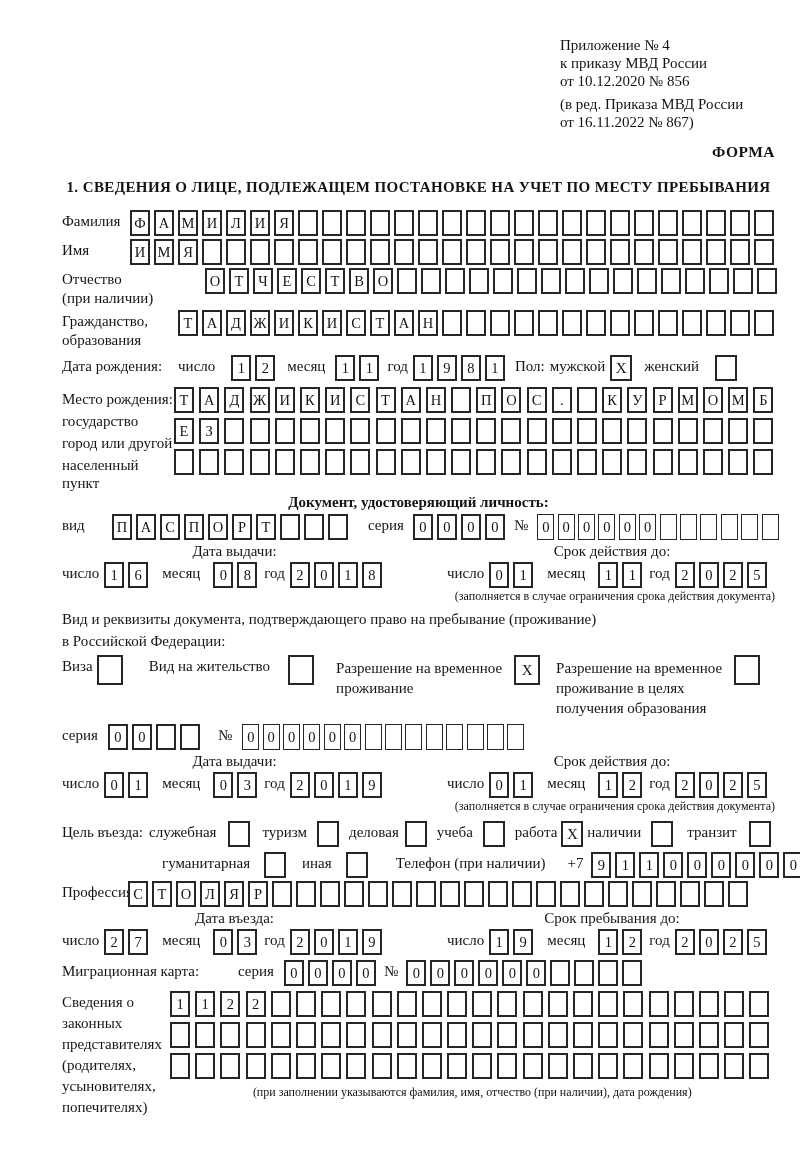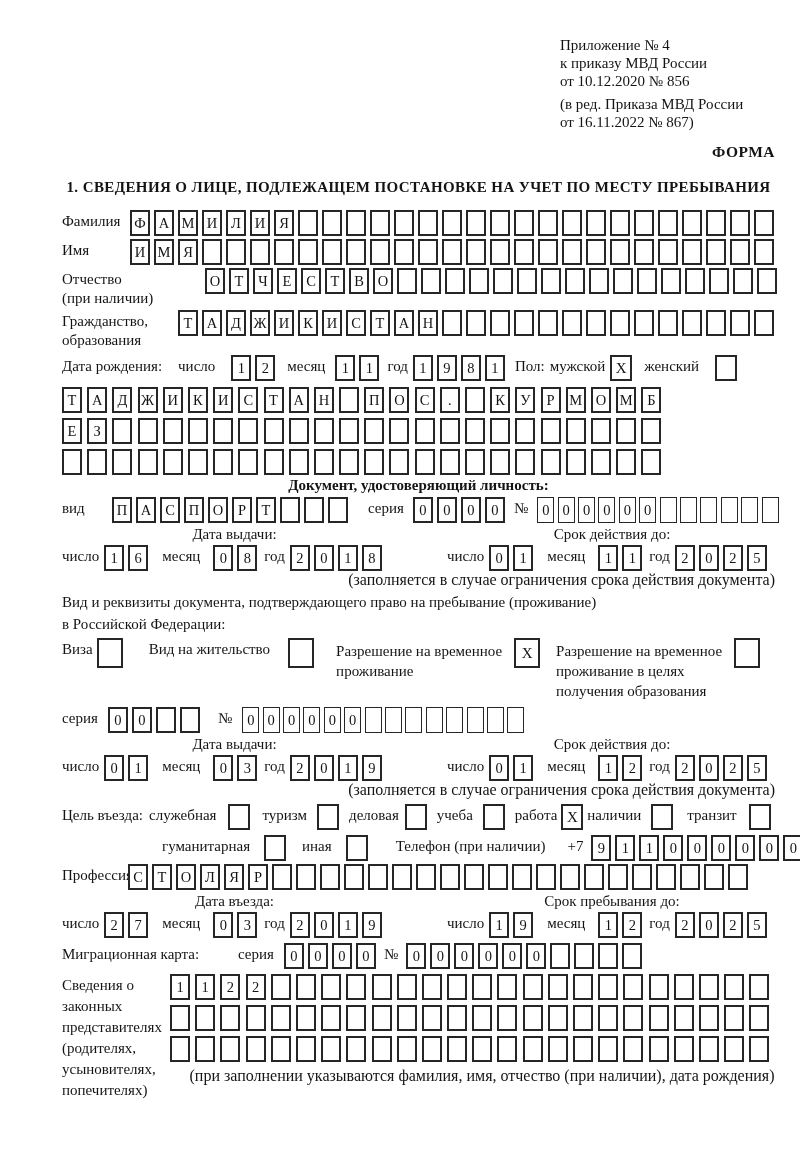--- a/index.html
+++ b/index.html
@@ -37,23 +37,23 @@
   }
   .cb.big { width:26px; height:30px; }
 
   .center-bold { text-align:center; font-weight:bold; margin-top:2px; }
 
   .dates { display:flex; margin-top:3px; }
   .dgroup { flex:none; }
   .dhead { text-align:center; line-height:17px; }
   .dline { display:flex; align-items:flex-start; margin-top:2px; }
   .dline .lbl { padding-top:3px; }
-  .note { font-size:16px; line-height:15px; margin-top:1px; }
+  .note { font-size:12px; line-height:15px; margin-top:1px; }
   .note.right { text-align:right; }
-  .note.center { text-align:right; }
+  .note.center { text-align:center; }
 
   .optlbl { flex:none; text-align:left; line-height:20px; padding-top:3px; }
   .labelcol { flex:none; line-height:18px; }
   .labelcol div { margin-top:4px; }
   .labelcol div:first-child { margin-top:0; }
 </style>
 </head>
 <body>
 
 <div class="page">
@@ -224,20 +224,26 @@
         <span class="cell">1</span>
       </div>
     <span class="lbl" style="margin-left:6px">Пол:</span>
     <span class="lbl" style="margin-left:5px">мужской</span>
     <span class="cb" style="margin-left:5px">X</span>
     <span class="lbl" style="margin-left:12px">женский</span>
     <span class="cb" style="margin-left:16px"></span>
   </div>
 
   <div class="row" style="margin-top:6px">
+    <div class="labelcol" style="width:112px; padding-top:3px">
+      <div>Место рождения:</div>
+      <div>государство</div>
+      <div>город или другой</div>
+      <div>населенный пункт</div>
+    </div>
     <div>
       <div class="cells wide">
           <span class="cell">Т</span>
           <span class="cell">А</span>
           <span class="cell">Д</span>
           <span class="cell">Ж</span>
           <span class="cell">И</span>
           <span class="cell">К</span>
           <span class="cell">И</span>
           <span class="cell">С</span>

